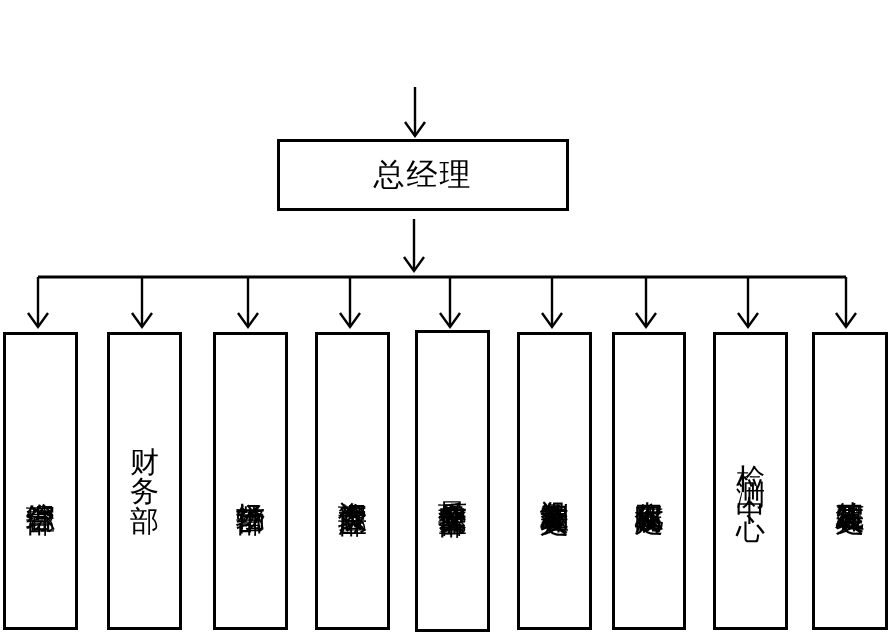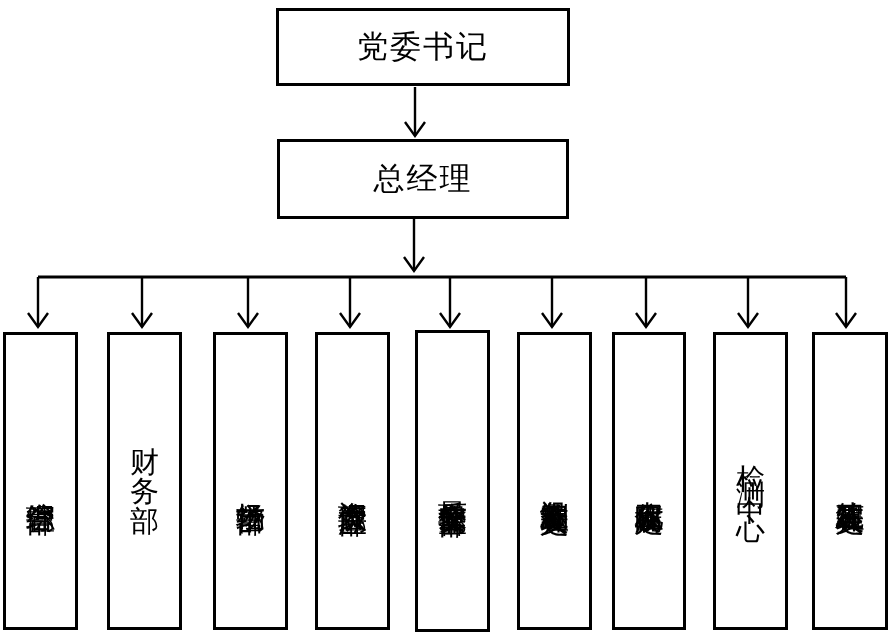--- a/index.html
+++ b/index.html
@@ -35,21 +35,21 @@
   .root-box {
     left: 276px;
     top: 8px;
     width: 294px;
     height: 78px;
   }
   .manager-box {
     left: 277px;
     top: 139px;
     width: 292px;
-    height: 80px;
+    height: 72px;
   }
   .hlabel {
     font-size: 31px;
     letter-spacing: 2px;
     white-space: nowrap;
   }
   .dept-box {
     top: 332px;
     height: 298px;
   }
@@ -122,23 +122,20 @@
         <line x1="748" y1="277" x2="748" y2="327"></line>
         <polyline points="738,313 748,327 758,313"></polyline>
       </g>
       <g>
         <line x1="846" y1="277" x2="846" y2="327"></line>
         <polyline points="836,313 846,327 856,313"></polyline>
       </g>
     </g>
   </svg>
 
-  <div class="box root-box">
-    <span class="hlabel">党委书记</span>
-  </div>
 
   <div class="box manager-box">
     <span class="hlabel">总经理</span>
   </div>
 
   <div class="box dept-box" style="left:3px;width:75px">
     <span class="dept-label">综合管理部</span>
   </div>
 
   <div class="box dept-box" style="left:107px;width:75px">

